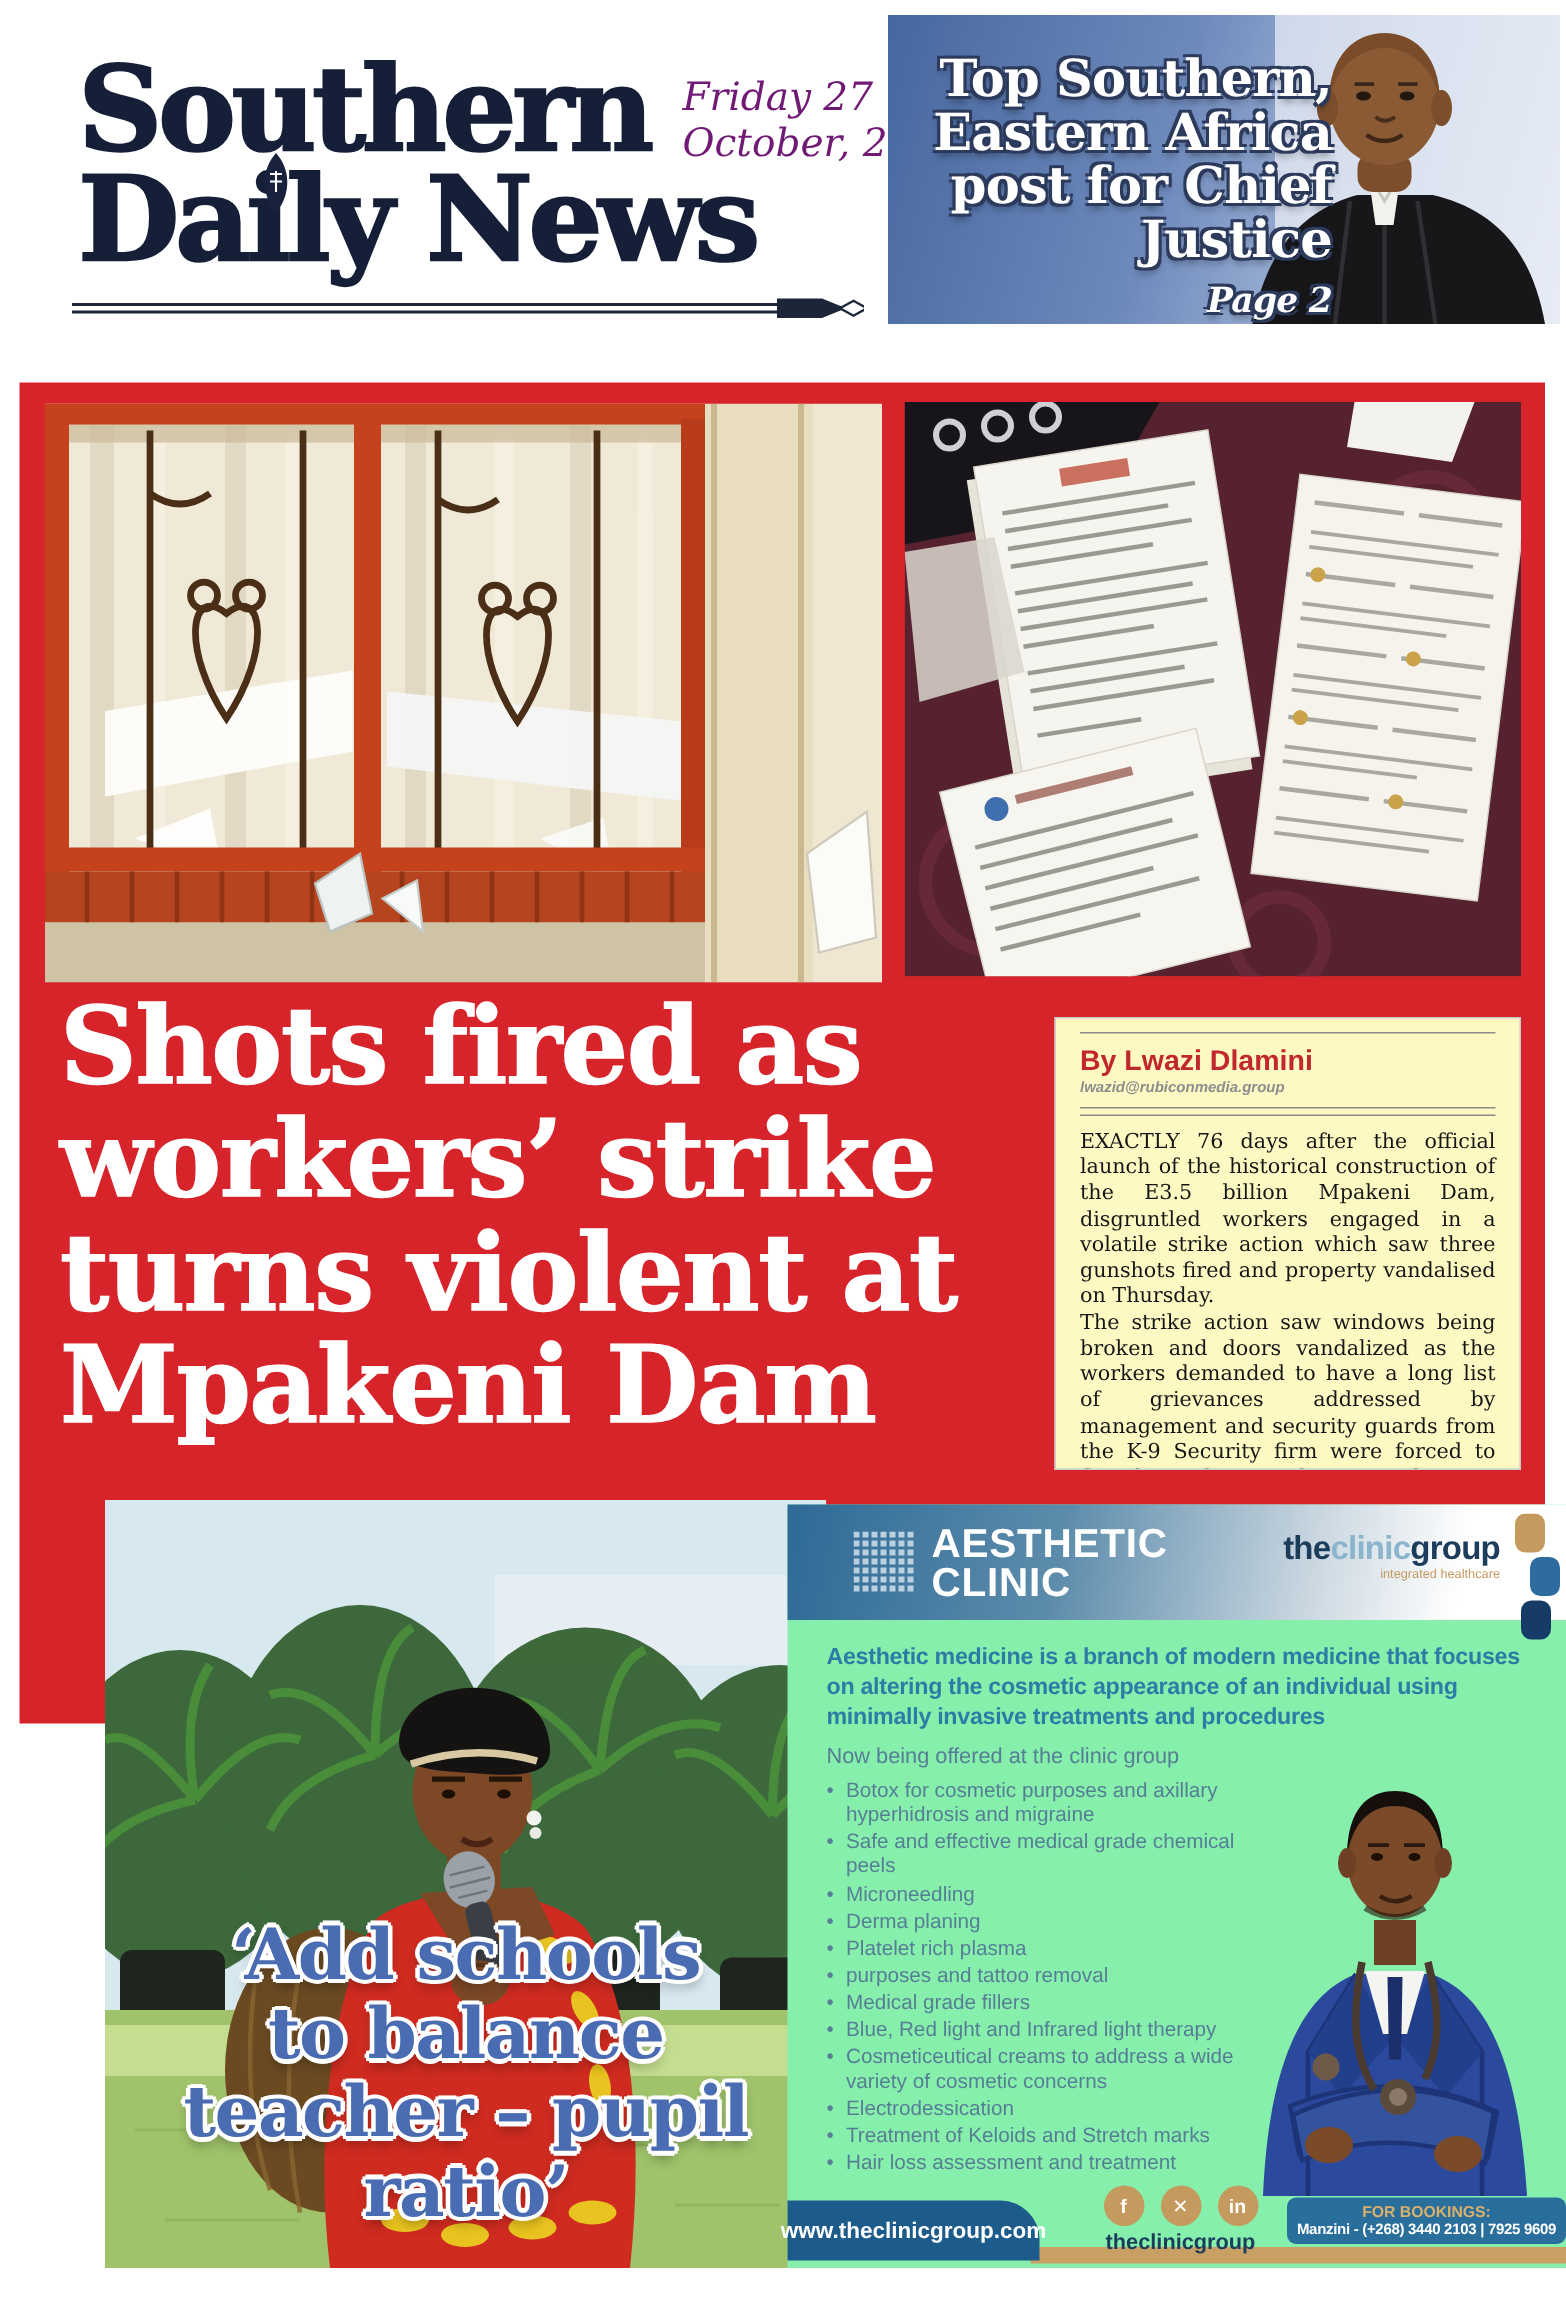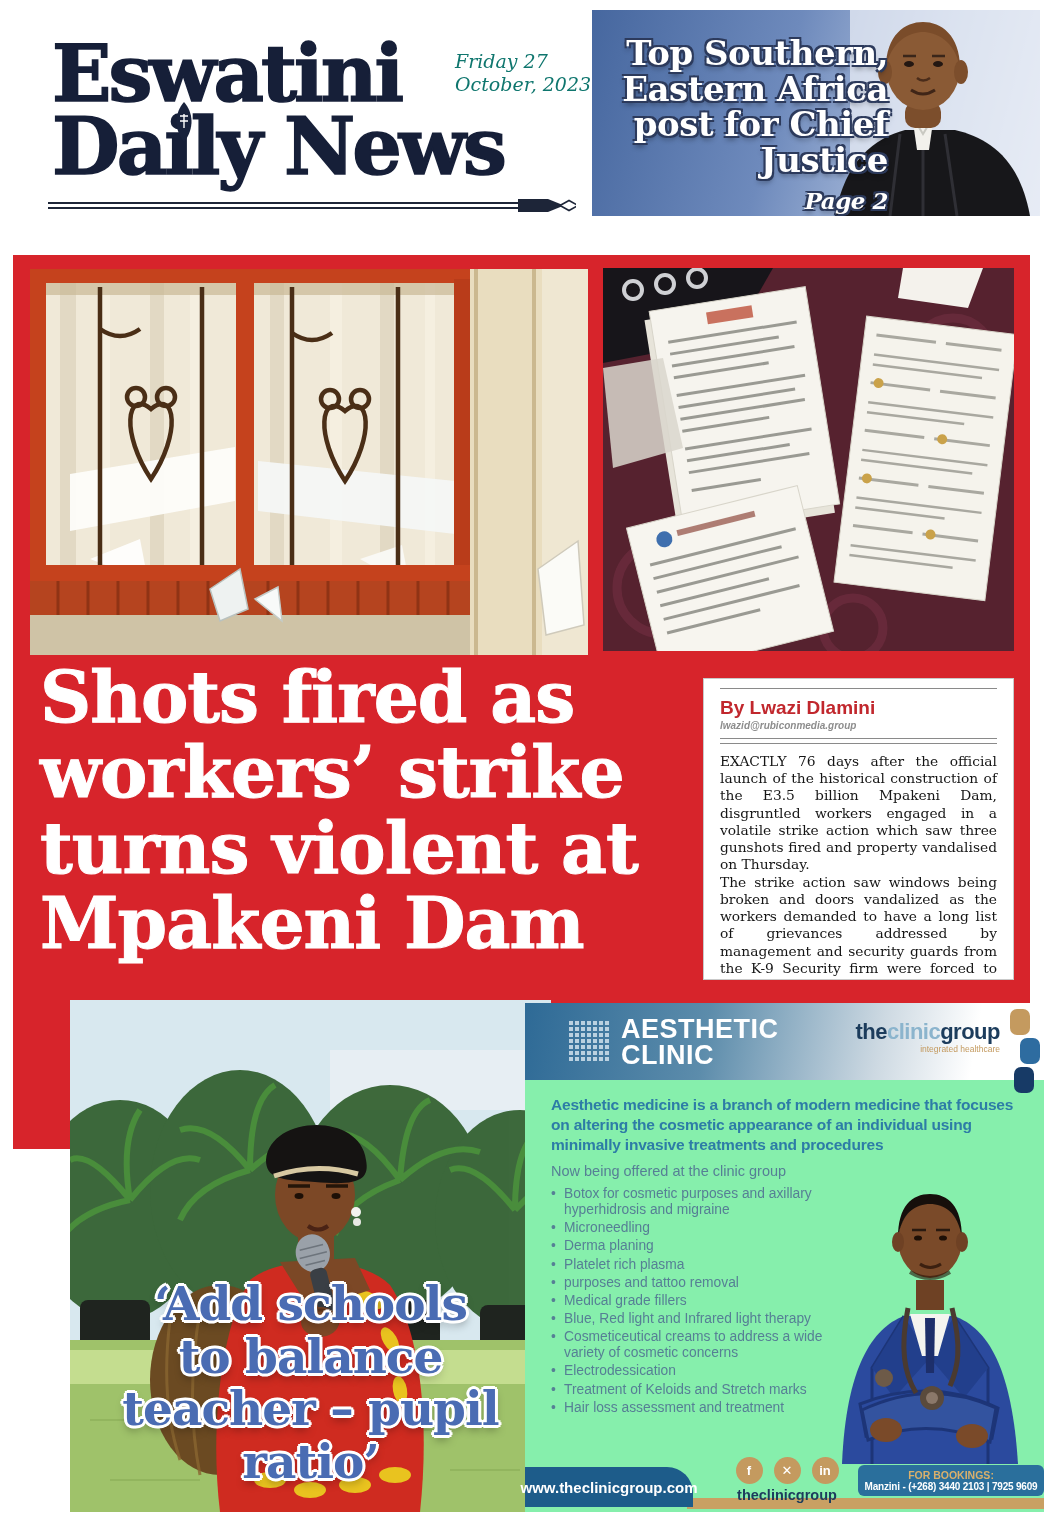--- a/index.html
+++ b/index.html
@@ -2,36 +2,36 @@
 <html><head>
 <meta charset="utf-8">
 <style>
   html,body{margin:0;padding:0;background:#ffffff;}
   #page{position:relative;width:1044px;height:1536px;background:#fff;overflow:hidden;font-family:"Liberation Sans","DejaVu Sans",sans-serif;}
 
   
   #masthead{position:absolute;left:52px;top:38px;color:#161f38;}
   #masthead .title{font-family:"DejaVu Serif","Liberation Serif",serif;font-weight:900;font-size:78px;line-height:0.93;letter-spacing:-3px;-webkit-text-stroke:1.5px #161f38;}
   #crest{position:absolute;left:172px;top:102px;z-index:3;}
-  #date{position:absolute;left:455px;top:50px;font-family:"DejaVu Serif","Liberation Serif",serif;font-style:italic;font-size:19px;color:#0f766e;line-height:1.2;}
+  #date{position:absolute;left:455px;top:50px;font-family:"DejaVu Serif","Liberation Serif",serif;font-style:italic;font-size:26px;color:#701a75;line-height:1.2;}
   #penrule{position:absolute;left:48px;top:197px;}
 
   
   #banner{position:absolute;left:592px;top:10px;width:448px;height:206px;background:linear-gradient(105deg,#46679f 0%,#6e8abc 42%,#aebfdd 72%,#dde5f2 100%);overflow:hidden;}
   #banner-judge{position:absolute;right:0;top:0;}
   #banner-text{position:absolute;left:6px;top:26px;width:290px;text-align:right;color:#fff;font-family:"DejaVu Serif","Liberation Serif",serif;font-weight:900;font-size:34px;line-height:1.05;letter-spacing:-0.5px;
     text-shadow:-2px -2px 0 #2c3a5c,2px -2px 0 #2c3a5c,-2px 2px 0 #2c3a5c,2px 2px 0 #2c3a5c,0 4px 5px rgba(0,0,0,.35);}
   #banner-page{margin-top:10px;font-size:23px;font-style:italic;}
 
   
   #redpanel{position:absolute;left:13px;top:255px;width:1017px;height:894px;background:#d7242b;}
   #photo-window{position:absolute;left:17px;top:14px;width:558px;height:386px;overflow:hidden;}
   #photo-docs{position:absolute;left:590px;top:13px;width:411px;height:383px;overflow:hidden;}
   #lead-headline{position:absolute;left:27px;top:405px;width:668px;color:#fff;font-family:"DejaVu Serif","Liberation Serif",serif;font-weight:900;font-size:71px;line-height:1.06;letter-spacing:-1px;-webkit-text-stroke:1px #fff;}
-  #articlebox{position:absolute;left:690px;top:423px;width:311px;height:302px;background:#ffffff;border:1px solid #c9c9c9;padding:9px 16px 6px 16px;box-sizing:border-box;overflow:hidden;}
+  #articlebox{position:absolute;left:690px;top:423px;width:311px;height:302px;background:#fef9c3;border:1px solid #c9c9c9;padding:9px 16px 6px 16px;box-sizing:border-box;overflow:hidden;}
   .rule1{border-top:1.5px solid #8a8a8a;}
   .rule2{height:4px;border-top:1.5px solid #8a8a8a;border-bottom:1.5px solid #8a8a8a;margin-top:7px;}
   #byline{margin-top:8px;color:#c1272d;font-weight:bold;font-size:19px;}
   #email{margin-top:1px;color:#8d8d8d;font-style:italic;font-weight:600;font-size:10px;}
   #article-body{margin-top:9px;font-family:"DejaVu Serif","Liberation Serif",serif;font-size:13.8px;line-height:1.25;text-align:justify;color:#161616;}
   #article-body p{margin:0;}
 
   
   #photo-woman{position:absolute;left:30px;top:1000px;width:481px;height:636px;overflow:hidden;margin-left:40px;}
   #caption{position:absolute;left:3%;right:3%;top:278px;text-align:center;color:#4a6cb3;font-family:"DejaVu Serif","Liberation Serif",serif;font-weight:900;font-size:47px;line-height:1.12;letter-spacing:-1px;
@@ -64,21 +64,21 @@
   #booking .lbl{color:#d9b06c;font-weight:800;font-size:10.5px;}
   #booking .num{color:#fff;font-weight:bold;font-size:10px;letter-spacing:-0.2px;}
   #tanbar{position:absolute;left:162px;right:0;bottom:3px;height:11px;background:#c9a063;z-index:1;}
 </style>
 </head>
 <body>
 
 <div id="page">
 
   <div id="masthead">
-    <div class="title">Eswatini</div>
+    <div class="title">Southern</div>
     <div class="title">Daily News</div>
   </div>
   <div id="crest">
     <svg width="24" height="40" viewBox="0 0 24 40">
         <path d="M12 0 C21 10 23 26 12 40 C1 26 3 10 12 0 Z" fill="#18223c"></path>
         <path d="M8 14 h8 M8 19 h8 M12 12 v14" stroke="#fff" stroke-width="1.4"></path>
       </svg>
   </div>
   <div id="date">
     <div>Friday 27</div>
@@ -414,20 +414,21 @@
           <rect x="16" y="29" width="20" height="26" rx="7" fill="#2e6ca0"></rect>
           <rect x="10" y="58" width="20" height="26" rx="7" fill="#173a66"></rect>
         </svg>
       </div>
     </div>
 
     <div id="ad-intro">Aesthetic medicine is a branch of modern medicine that focuses on altering the cosmetic appearance of an individual using minimally invasive treatments and procedures</div>
     <div id="ad-offer">Now being offered at the clinic group</div>
     <ul id="ad-services">
       <li>Botox for cosmetic purposes and axillary hyperhidrosis and migraine</li>
+      <li>Safe and effective medical grade chemical peels</li>
       <li>Microneedling</li>
       <li>Derma planing</li>
       <li>Platelet rich plasma</li>
       <li>purposes and tattoo removal</li>
       <li>Medical grade fillers</li>
       <li>Blue, Red light and Infrared light therapy</li>
       <li>Cosmeticeutical creams to address a wide variety of cosmetic concerns</li>
       <li>Electrodessication</li>
       <li>Treatment of Keloids and Stretch marks</li>
       <li>Hair loss assessment and treatment</li>

